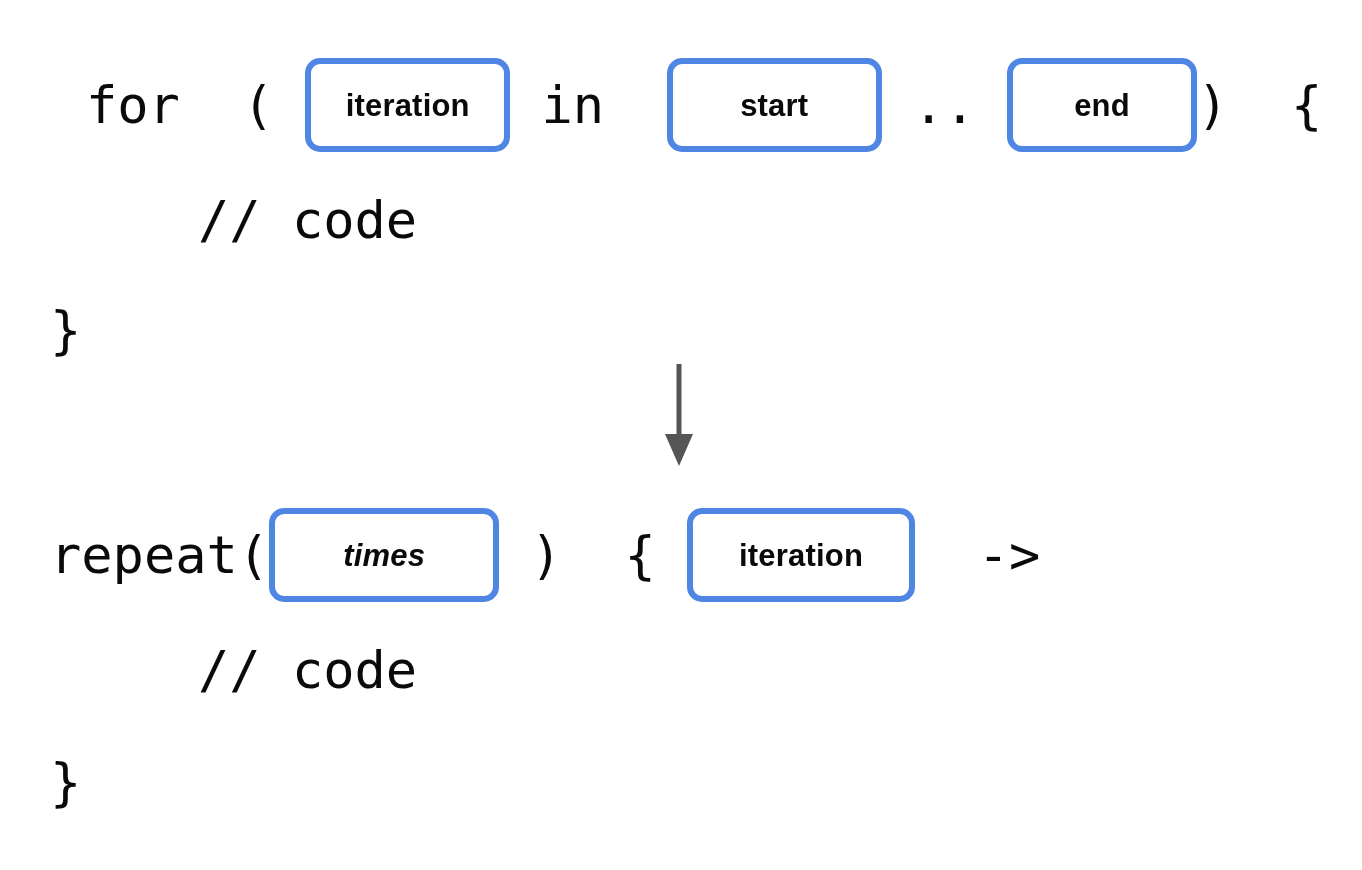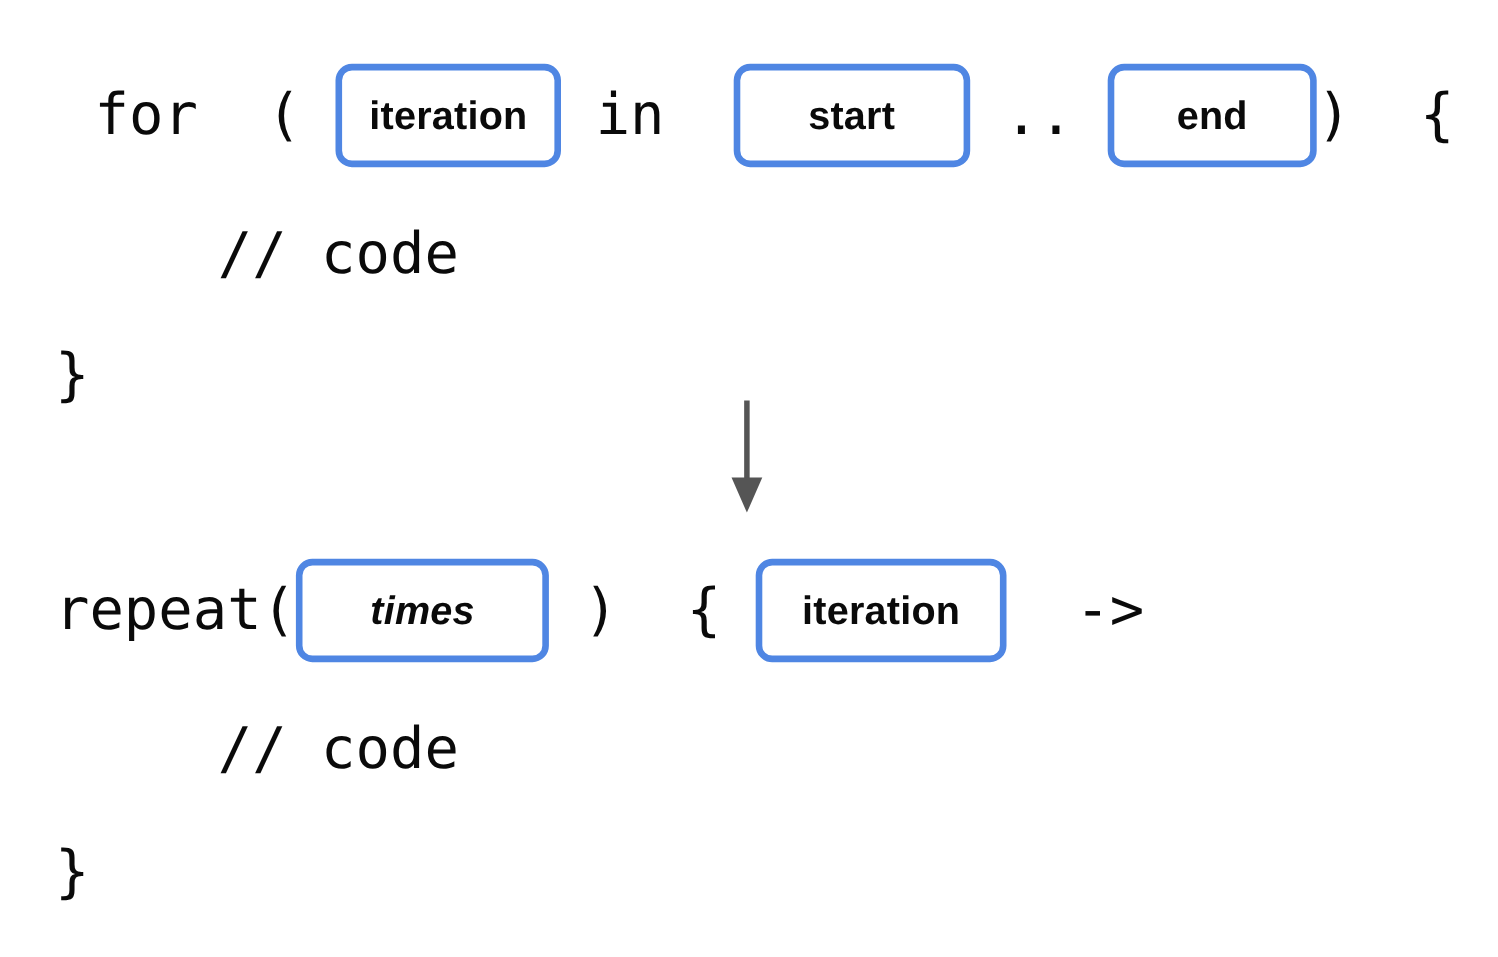--- a/index.html
+++ b/index.html
@@ -44,39 +44,39 @@
     align-items: center;
     justify-content: center;
     box-sizing: border-box;
     background: #ffffff;
     border: 6px solid #4f86e3;
     border-radius: 15px;
     height: 94px;
     padding: 0 18px;
     font-family: "Liberation Sans", sans-serif;
     font-weight: bold;
-    font-size: 36px;
+    font-size: 31px;
     color: #0a0a0a;
     letter-spacing: 0.2px;
   }
   .slot.w-iteration { min-width: 205px; }
   .slot.w-start     { min-width: 215px; }
   .slot.w-end       { min-width: 190px; text-align: center; }
   .slot.w-times     { min-width: 230px; font-style: italic; }
   .slot.w-iteration2{ min-width: 228px; }
 
   
   #row-for        { left: 38px;  top: 58px; margin-left: 48px;  }
   #row-body-1     { left: 198px; top: 190px; }
   #row-close-1    { left: 50px;  top: 300px; }
   #row-repeat     { left: 50px;  top: 508px; }
   #row-body-2     { left: 198px; top: 640px; }
   #row-close-2    { left: 50px;  top: 752px; }
 
-  #row-body-1, #row-close-1, #row-body-2, #row-close-2 { height: 60px; margin-top: 11px; }
+  #row-body-1, #row-close-1, #row-body-2, #row-close-2 { height: 60px; }
   #row-for, #row-repeat { height: 94px; }
 
   
   #transform-arrow {
     position: absolute;
     left: 660px;
     top: 362px;
     width: 40px;
     height: 108px;
   }

